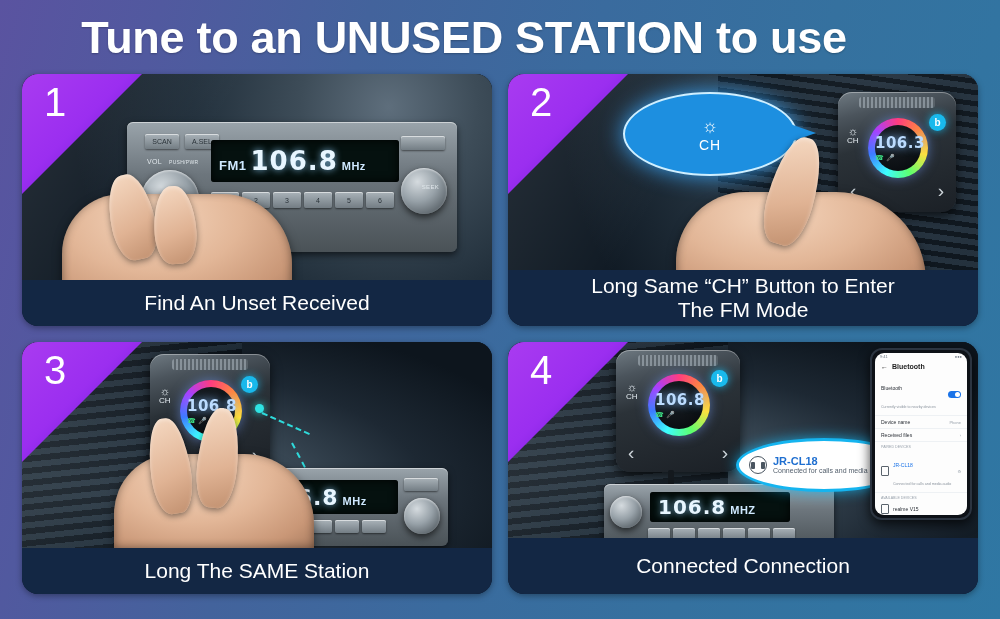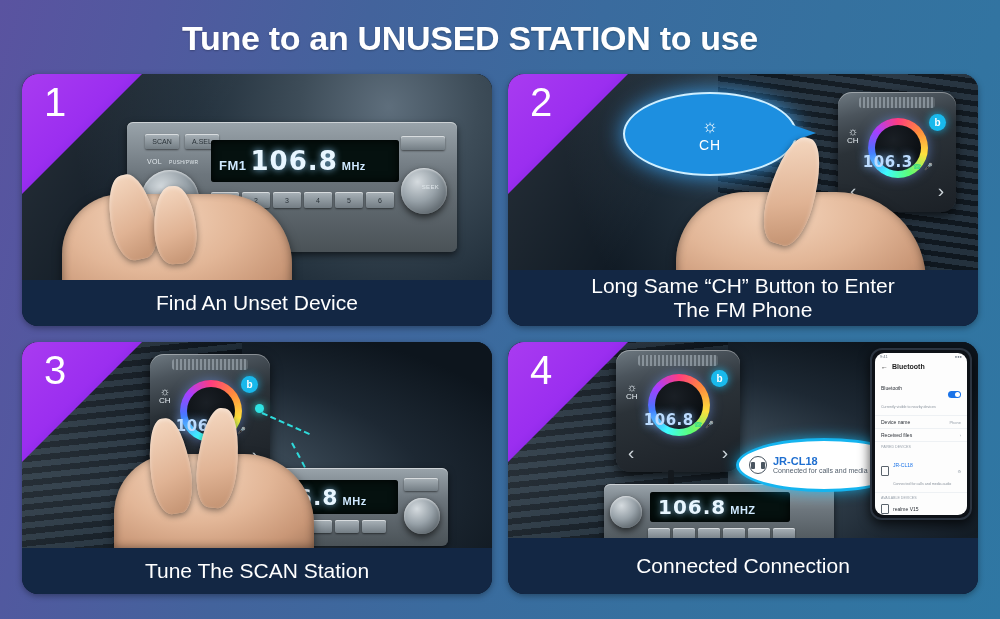--- a/index.html
+++ b/index.html
@@ -8,22 +8,22 @@
     font-family:"Liberation Sans", sans-serif;
     background:linear-gradient(105deg,#5a53a0 0%,#51599f 14%,#43639c 32%,#3a6b9e 52%,#35719f 72%,#2f77a3 100%);
     position:relative;
   }
   .page{position:absolute;inset:0;}
 
   
   .title{
     position:absolute;top:12px;left:0;width:928px;height:52px;
     display:flex;align-items:center;justify-content:center;
-    color:#ffffff;font-size:34px;font-weight:bold;letter-spacing:-0.3px;
-    text-shadow:0 1px 2px rgba(0,0,0,.25);white-space:nowrap;padding-left:6px;
+    color:#ffffff;font-size:45px;font-weight:bold;letter-spacing:-0.3px;
+    text-shadow:0 1px 2px rgba(0,0,0,.25);white-space:nowrap;
   }
 
   
   .grid{position:absolute;left:22px;top:74px;width:956px;height:528px;}
   .panel{
     position:absolute;width:470px;height:252px;border-radius:16px;overflow:hidden;
     background:#0e1c33;box-shadow:0 2px 6px rgba(0,0,0,.35);
   }
   .p1{left:0;top:0;}
   .p2{left:486px;top:0;}
@@ -91,21 +91,21 @@
   .device{position:absolute;border-radius:14px;
     background:linear-gradient(165deg,#6f7a82 0%,#4b545c 18%,#2b3238 42%,#1b2026 100%);
     box-shadow:0 4px 12px rgba(0,0,0,.7),inset 0 1px 0 rgba(255,255,255,.35);}
   .dev-top{position:absolute;left:18%;top:4%;width:64%;height:9%;border-radius:3px;
     background:repeating-linear-gradient(90deg,#8d979f 0 2px,#5b646b 2px 4px);opacity:.9;}
   .ring{position:absolute;border-radius:50%;
     background:conic-gradient(#ff3d7f,#ff8a3d,#ffe03d,#5dff6e,#3dfdff,#3d7bff,#a93dff,#ff3d7f);
     display:flex;align-items:center;justify-content:center;
     box-shadow:0 0 12px rgba(120,160,255,.55);}
   .ring-in{border-radius:50%;background:radial-gradient(circle at 40% 32%,#1a1f25,#05080b);
-    display:flex;align-items:flex-end;justify-content:center;}
+    display:flex;flex-direction:column;align-items:flex-start;justify-content:center;}
   .dev-freq{color:#bcdcff;font-weight:bold;font-family:"DejaVu Sans", sans-serif;
     letter-spacing:.5px;text-shadow:0 0 8px rgba(130,190,255,.95);}
   .dev-icons{display:flex;gap:3px;align-items:center;margin-top:2px;}
   .bt-badge{position:absolute;border-radius:50%;background:#19b9ec;color:#fff;
     display:flex;align-items:center;justify-content:center;font-weight:bold;
     box-shadow:0 0 8px rgba(25,185,236,.85);}
   .arrow{position:absolute;color:#cfd6db;font-weight:300;}
   .chbtn{position:absolute;color:#e6edf2;display:flex;flex-direction:column;
     align-items:center;line-height:1;}
   .cord{position:absolute;background:#14191e;border-radius:2px;}
@@ -192,21 +192,21 @@
           <div class="minilabel" style="right:18px;top:62px;font-size:6px;">SEEK</div>
         </div>
 
         <div class="hand" style="left:40px;top:120px;width:230px;height:110px;border-radius:60px 70px 0 0;"></div>
         <div class="finger" style="left:88px;top:100px;width:44px;height:86px;transform:rotate(-12deg);"></div>
         <div class="finger" style="left:132px;top:112px;width:42px;height:78px;transform:rotate(-4deg);"></div>
 
         <div class="corner"></div>
         <div class="corner-num">1</div>
       </div>
-      <div class="caption">Find An Unset Device</div>
+      <div class="caption">Find An Unset Received</div>
     </div>
 
     <div class="panel p2">
       <div class="photo">
         <div class="dash"></div>
         <div class="vents"></div>
         <div class="sheen"></div>
 
         <div class="device" style="right:22px;top:18px;width:118px;height:120px;">
           <div class="dev-top"></div>
@@ -236,21 +236,21 @@
 
         <div class="hand" style="left:168px;top:118px;width:250px;height:100px;border-radius:70px 90px 0 0;"></div>
         <div class="finger" style="left:262px;top:62px;width:46px;height:110px;transform:rotate(16deg);"></div>
 
         <div class="corner"></div>
         <div class="corner-num">2</div>
       </div>
       <div class="caption">
         <div>
           <div>Long Same  “CH” Button to  Enter</div>
-          <div>The FM Phone</div>
+          <div>The FM Mode</div>
         </div>
       </div>
     </div>
 
     <div class="panel p3">
       <div class="photo">
         <div class="dash2"></div>
         <div class="ventsL"></div>
         <div class="sheen"></div>
 
@@ -296,21 +296,21 @@
           </div>
         </div>
 
         <div class="hand" style="left:92px;top:112px;width:200px;height:96px;border-radius:60px 70px 0 0;"></div>
         <div class="finger" style="left:128px;top:76px;width:40px;height:96px;transform:rotate(-8deg);"></div>
         <div class="finger" style="left:176px;top:66px;width:40px;height:100px;transform:rotate(6deg);"></div>
 
         <div class="corner"></div>
         <div class="corner-num">3</div>
       </div>
-      <div class="caption">Tune The SCAN Station</div>
+      <div class="caption">Long The SAME Station</div>
     </div>
 
     <div class="panel p4">
       <div class="photo">
         <div class="dash2"></div>
         <div class="ventsL"></div>
         <div class="sheen"></div>
 
         <div class="device" style="left:108px;top:8px;width:124px;height:122px;">
           <div class="dev-top"></div>

